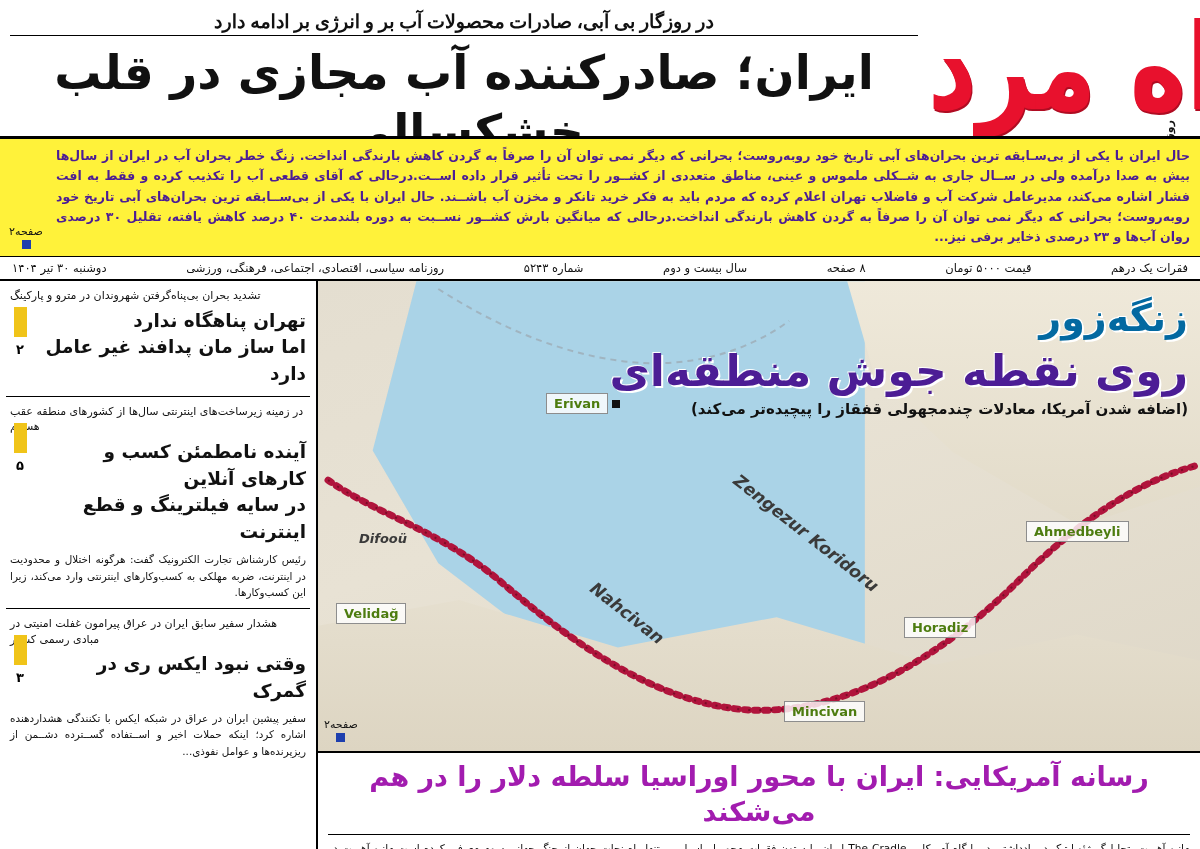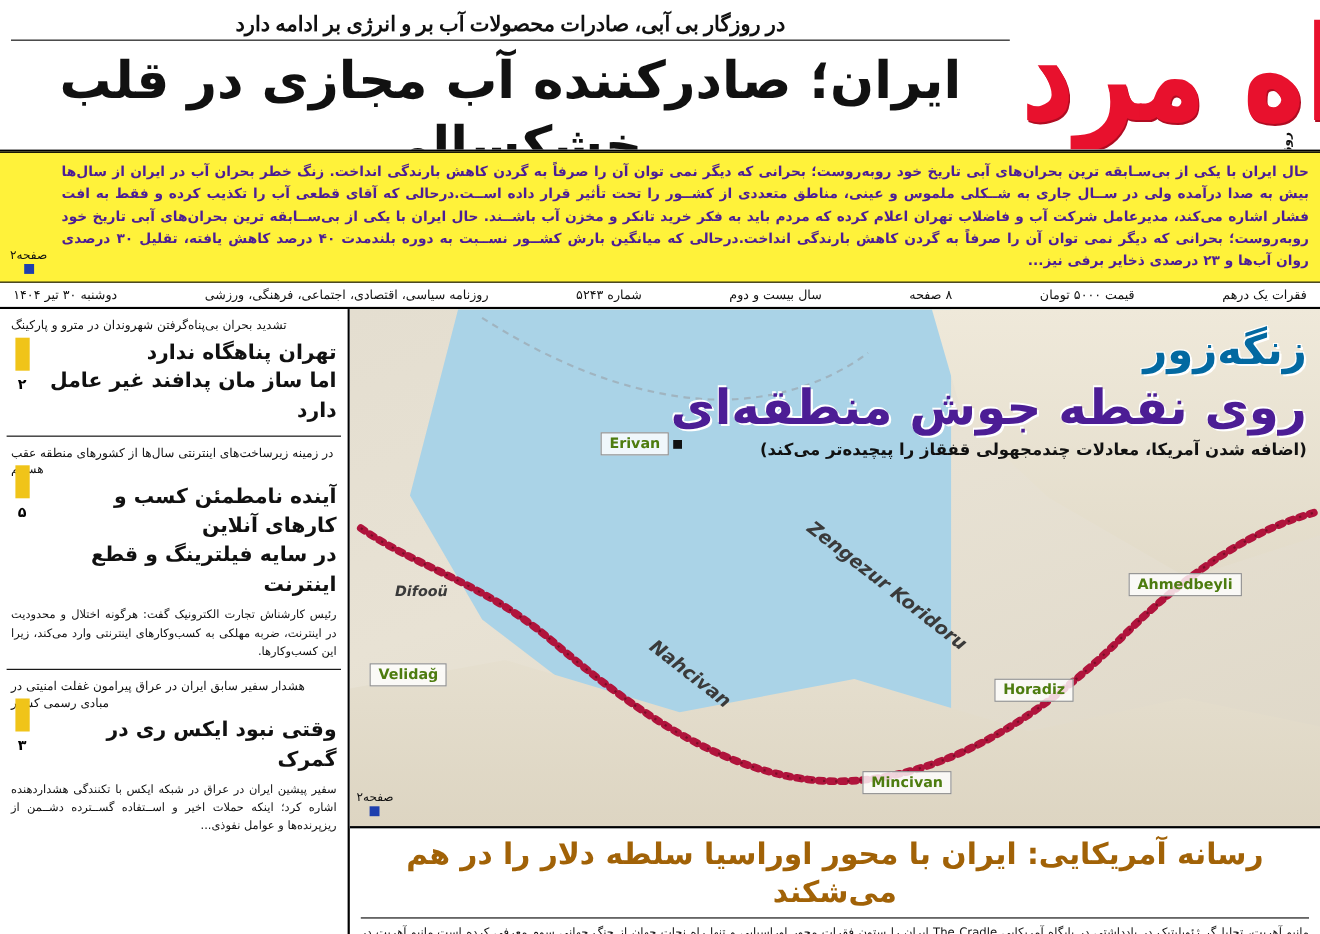--- a/index.html
+++ b/index.html
@@ -267,21 +267,21 @@
 
   
   .bottom-article {
     padding: 6px 10px 4px 10px;
     height: 131px;
     position: relative;
   }
   .ba-headline {
     font-size: 27px;
     font-weight: bold;
-    color: #a16207;
+    color: #a21caf;
     text-align: center;
     line-height: 1.3;
     border-bottom: 1px solid #000;
     padding-bottom: 5px;
     margin-bottom: 5px;
   }
   .ba-body {
     font-size: 10.6px;
     line-height: 1.55;
     text-align: justify;

